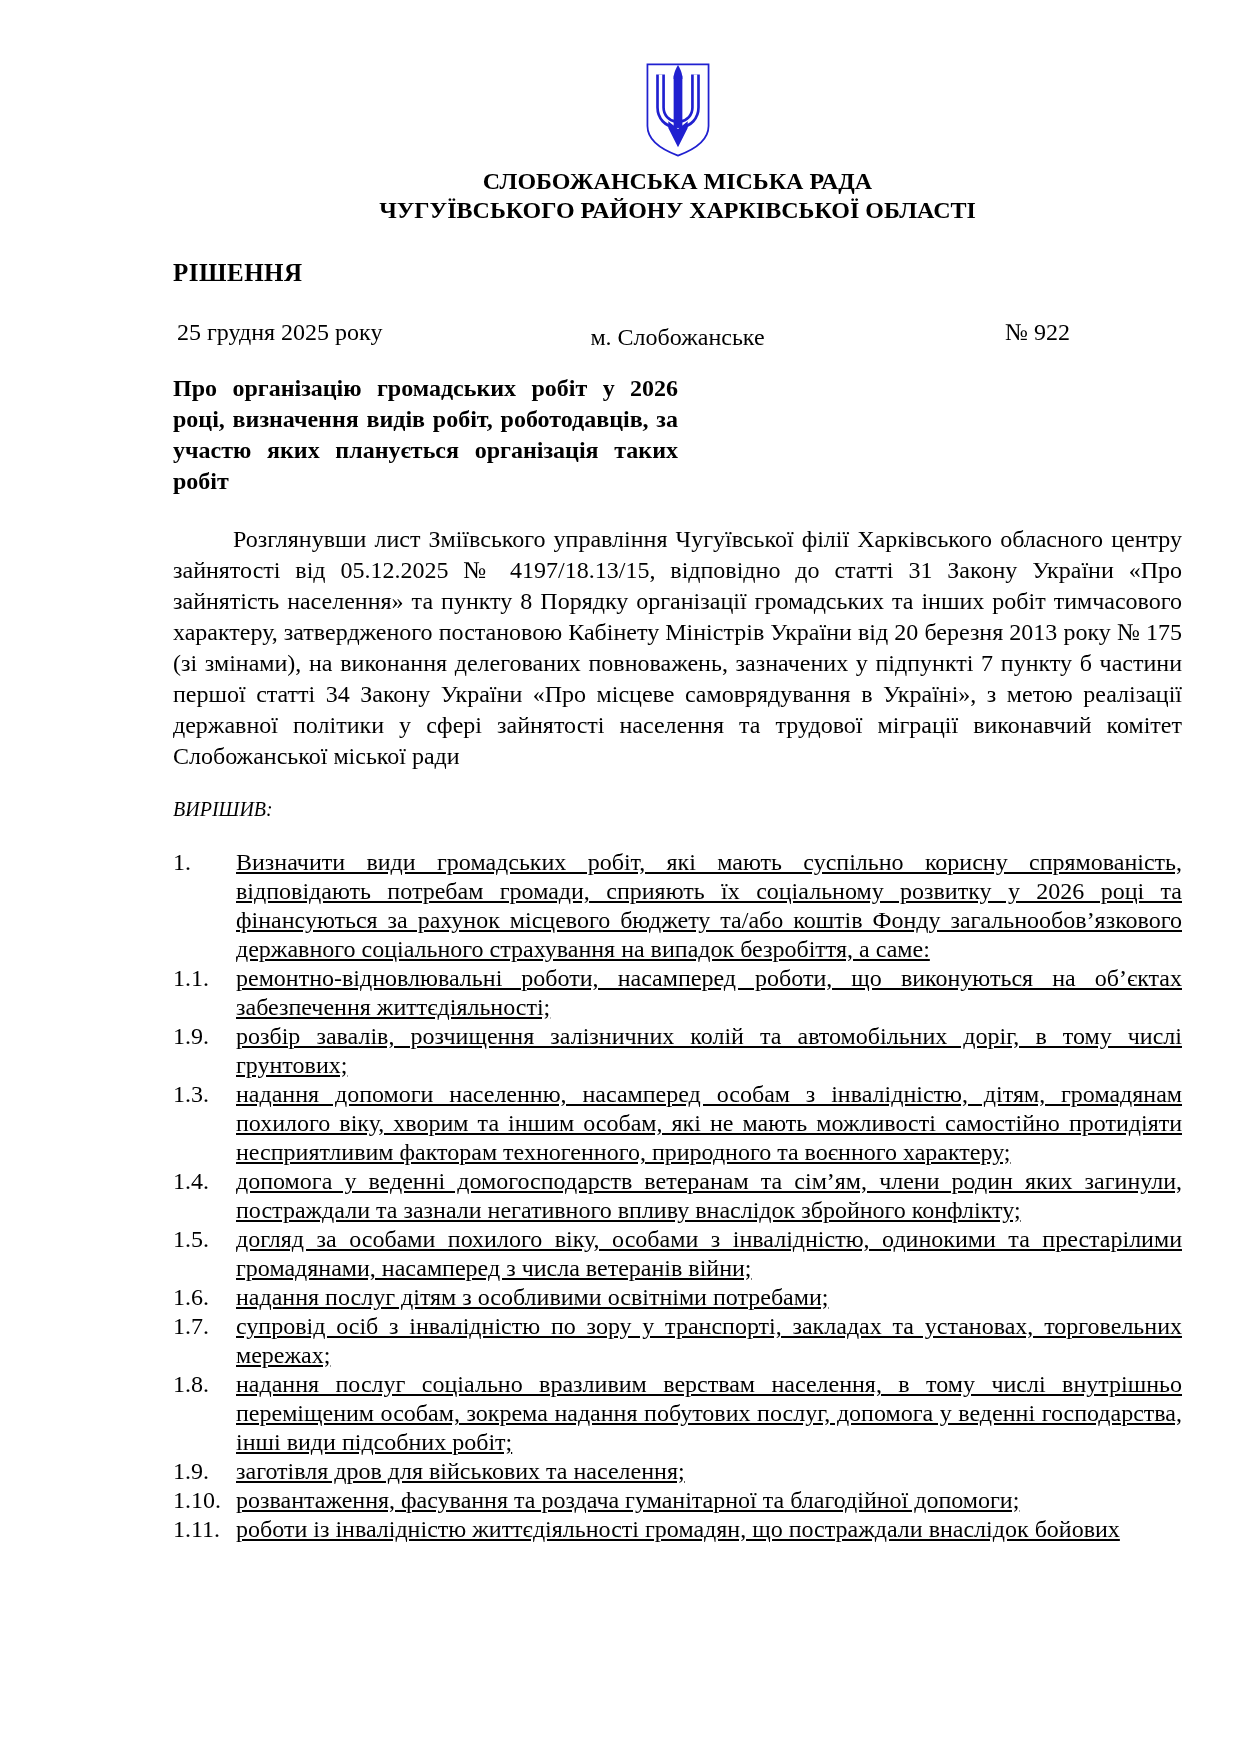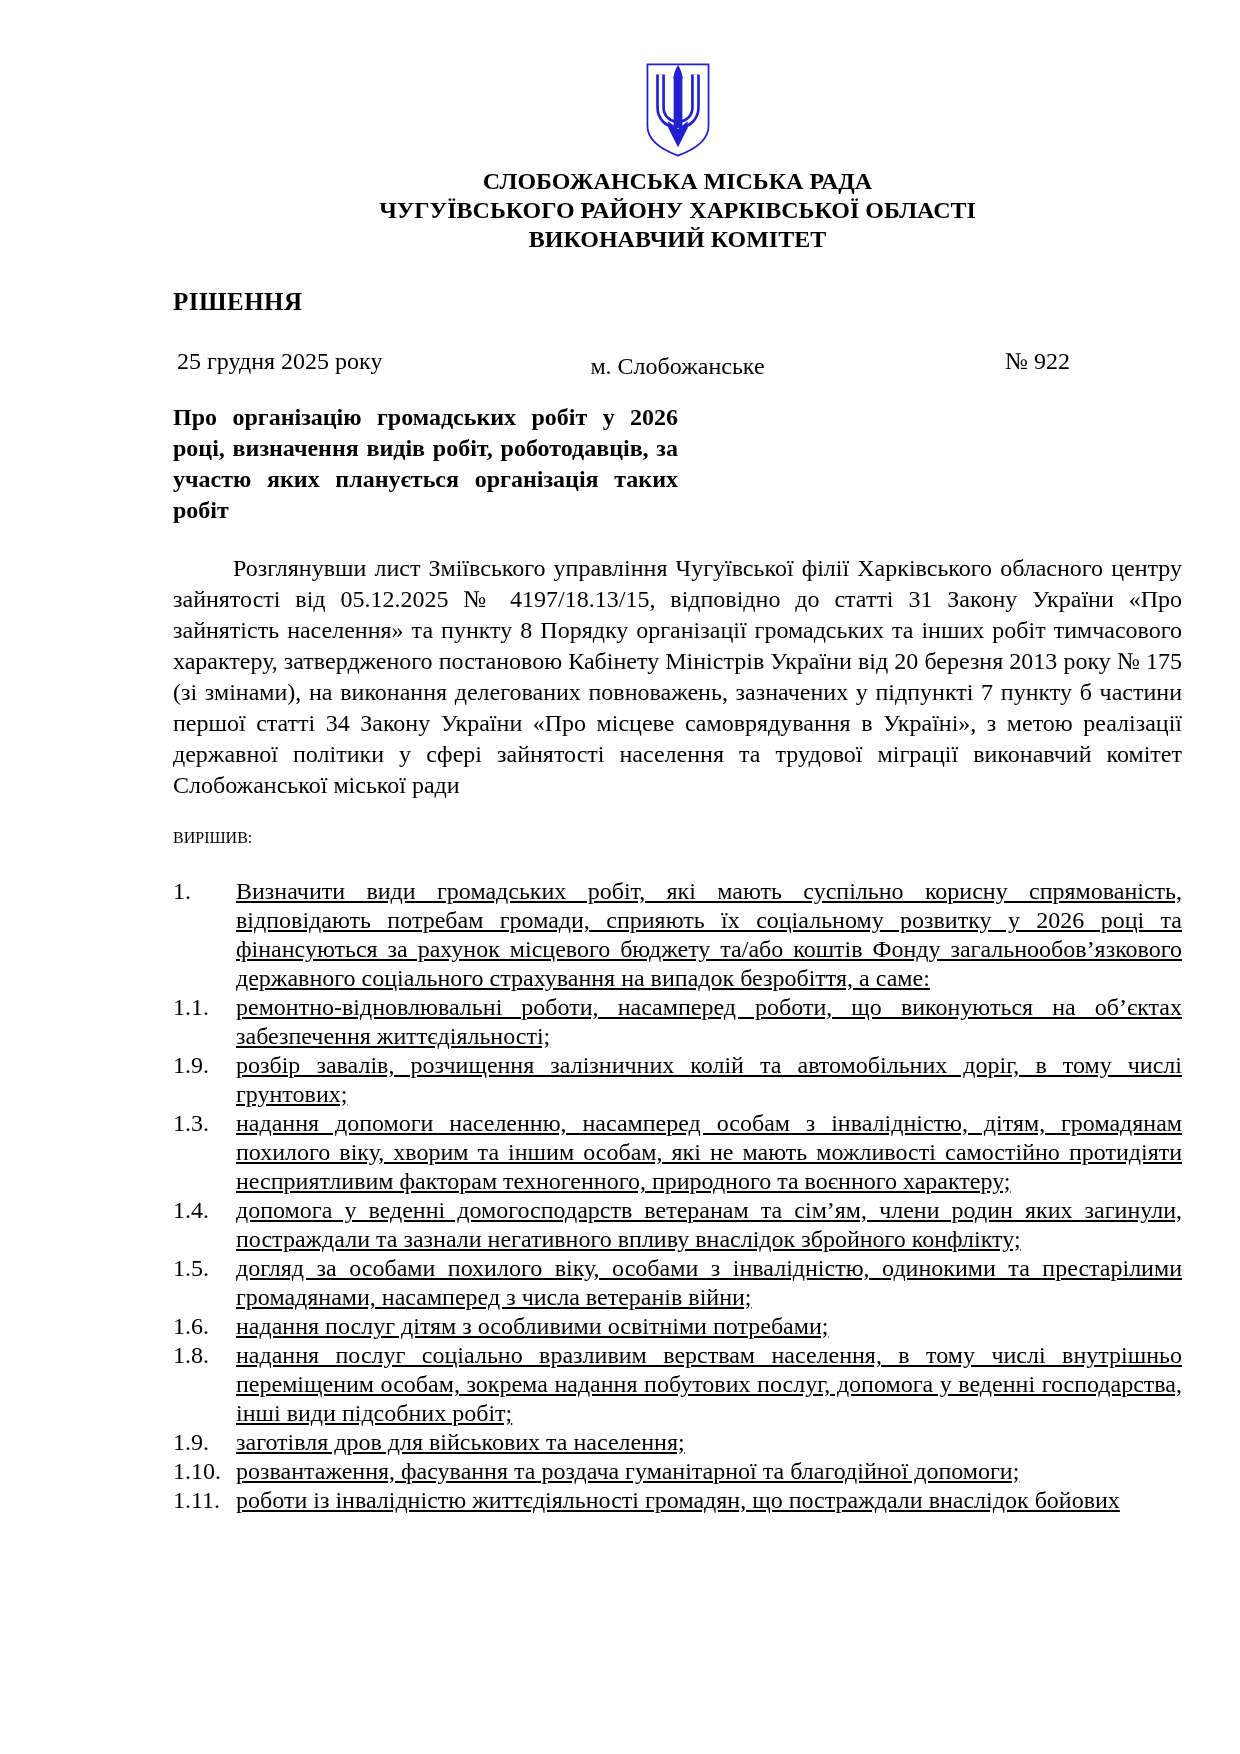--- a/index.html
+++ b/index.html
@@ -50,22 +50,23 @@
   }
   .preamble {
     margin-top: 27px;
     font-size: 24px;
     line-height: 31px;
     text-align: justify;
     text-indent: 60px;
   }
   .resolved {
     margin-top: 22px;
-    font-size: 16px;
+    font-size: 20px;
     line-height: 30px;
+    font-style: italic;
   }
   .items { margin-top: 24px; }
   .item {
     display: flex;
     font-size: 24px;
     line-height: 29px;
   }
   .item-num { flex: 0 0 63px; }
   .item-text { flex: 1 1 auto; text-align: justify; text-decoration: underline; }
 </style>
@@ -82,21 +83,20 @@
         <path d="M16,13 V47 C16,57 23,63 31,64.5" fill="none" stroke="#ffffff" stroke-width="3.5"></path>
         <path d="M52,13 V47 C52,57 45,63 37,64.5" fill="none" stroke-width="9" stroke="#2020d0"></path>
         <path d="M52,13 V47 C52,57 45,63 37,64.5" fill="none" stroke="#ffffff" stroke-width="3.5"></path>
         <rect x="29.5" y="14" width="9" height="54" fill="#2020d0"></rect>
         <path d="M34,3 C30.5,9 29.5,13 29.5,17 L34,23 L38.5,17 C38.5,13 37.5,9 34,3 Z" fill="#2020d0"></path>
         <path d="M24,61 L34,69 L44,61 L44,68 L34,88 L24,68 Z" fill="#2020d0"></path>
       </svg>
     </div>
     <div class="org-name">СЛОБОЖАНСЬКА МІСЬКА РАДА</div>
     <div class="org-name">ЧУГУЇВСЬКОГО РАЙОНУ ХАРКІВСЬКОЇ ОБЛАСТІ</div>
-    <div class="org-name">ВИКОНАВЧИЙ КОМІТЕТ</div>
     <div class="doc-type">РІШЕННЯ</div>
   </div>
 
   <div class="meta-row">
     <span class="meta-date">25 грудня 2025 року</span>
     <span class="meta-place">м. Слобожанське</span>
     <span class="meta-number">№ 922</span>
   </div>
 
   <div class="subject">Про організацію громадських робіт у 2026 році, визначення видів робіт, роботодавців, за участю яких планується організація таких робіт</div>
@@ -128,20 +128,24 @@
       </div>
       <div class="item">
         <div class="item-num">1.5.</div>
         <div class="item-text">догляд за особами похилого віку, особами з інвалідністю, одинокими та престарілими громадянами, насамперед з числа ветеранів війни;</div>
       </div>
       <div class="item">
         <div class="item-num">1.6.</div>
         <div class="item-text">надання послуг дітям з особливими освітніми потребами;</div>
       </div>
       <div class="item">
+        <div class="item-num">1.7.</div>
+        <div class="item-text">супровід осіб з інвалідністю по зору у транспорті, закладах та установах, торговельних мережах;</div>
+      </div>
+      <div class="item">
         <div class="item-num">1.8.</div>
         <div class="item-text">надання послуг соціально вразливим верствам населення, в тому числі внутрішньо переміщеним особам, зокрема надання побутових послуг, допомога у веденні господарства, інші види підсобних робіт;</div>
       </div>
       <div class="item">
         <div class="item-num">1.9.</div>
         <div class="item-text">заготівля дров для військових та населення;</div>
       </div>
       <div class="item">
         <div class="item-num">1.10.</div>
         <div class="item-text">розвантаження, фасування та роздача гуманітарної та благодійної допомоги;</div>

